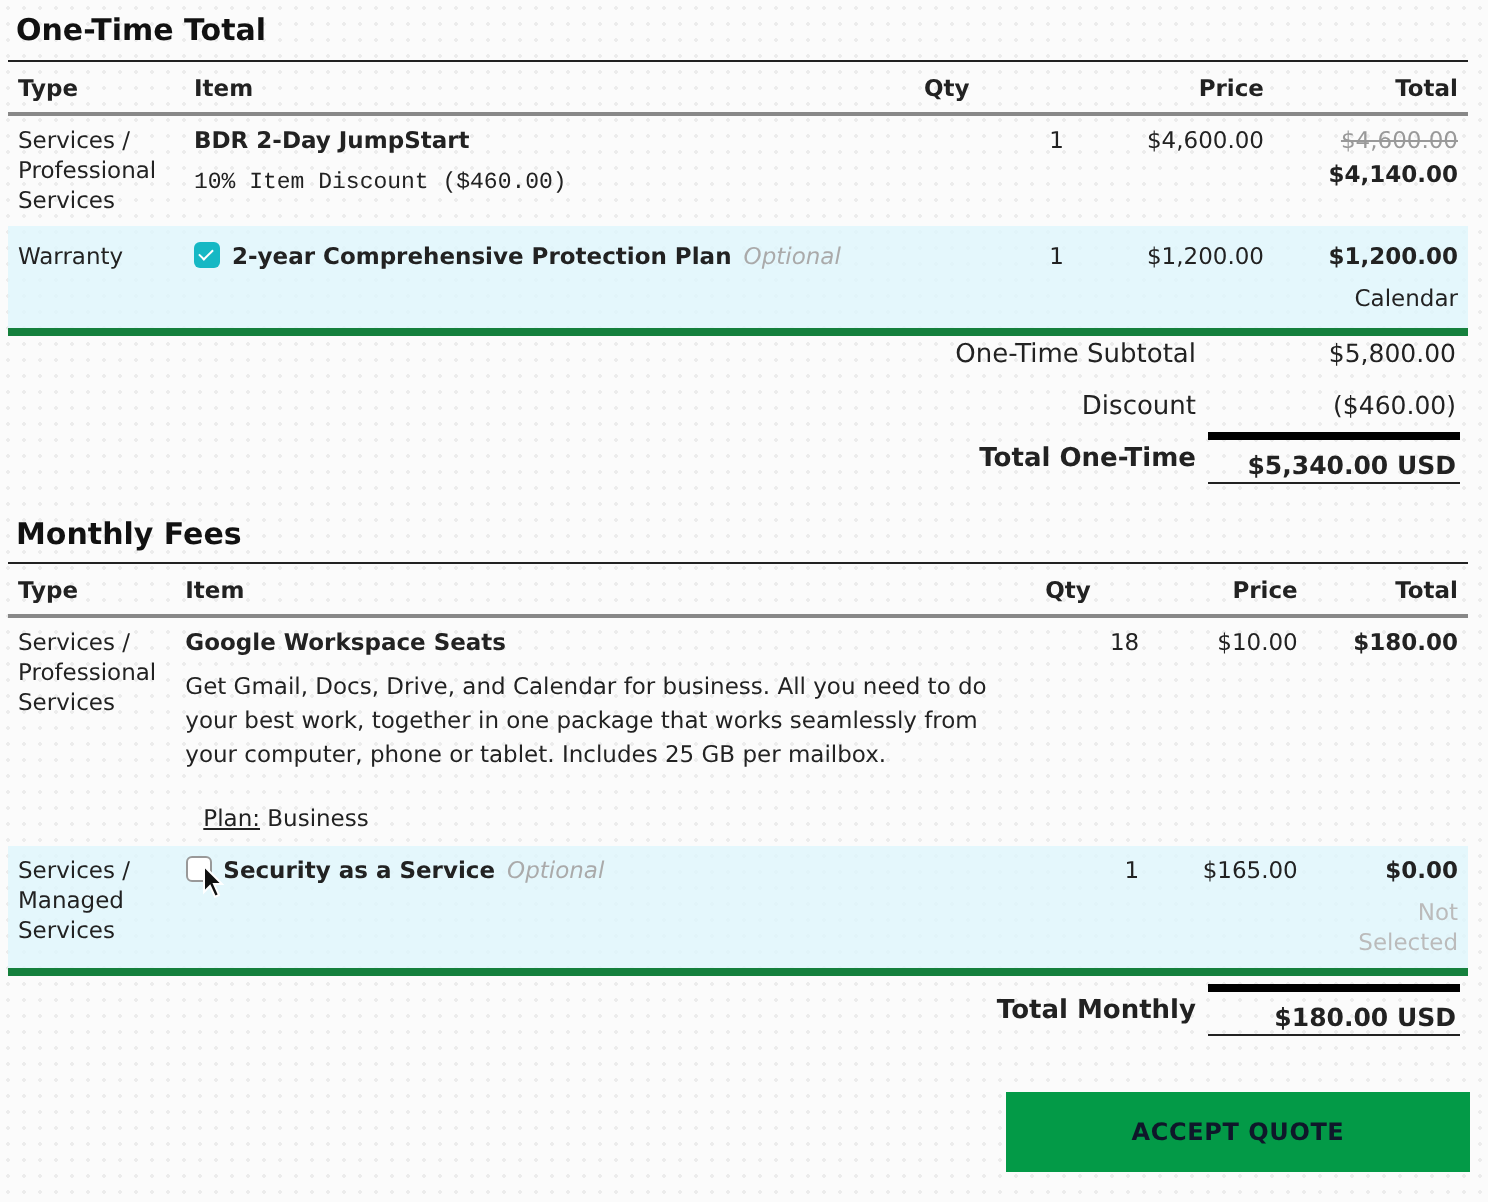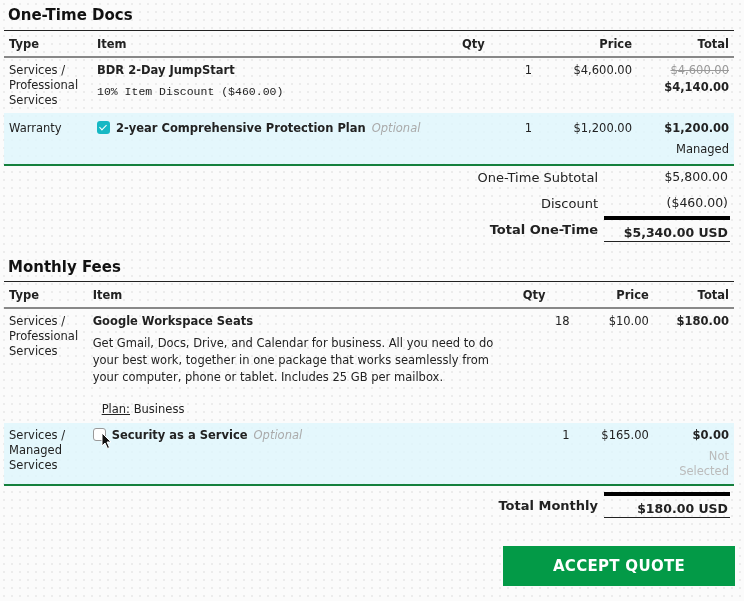--- a/index.html
+++ b/index.html
@@ -22,21 +22,21 @@
   table.fees th {
     font-weight: bold; font-size: 11.5px; text-align: left;
     padding: 6px 5px 5px 5px; border-top: 1px solid #222; border-bottom: 2px solid #888; margin-top: 21px;
   }
   table.fees td { vertical-align: top; padding: 5px 5px; line-height: 15px; }
   .c-type { width: 88px; }
   .c-qty { width: 80px; text-align: right; }
   .c-price { width: 100px; text-align: right !important; }
   .c-total { width: 97px; text-align: right !important; }
   tr.optional td { background: rgba(223,246,252,0.85); }
-  tr.last td { border-bottom: 2px solid #15803d; }
+  tr.last td { border-bottom: 4px solid #15803d; }
   .item-name { font-weight: bold; }
   .opt-label { font-style: italic; color: #aaa; font-weight: normal; margin-left: 6px; }
   .strike { text-decoration: line-through; color: #999; }
   .bold { font-weight: bold; }
   .sub { margin-top: 6px; font-family: Liberation Mono, monospace; }
   .muted { color: #bbb; }
   .desc { margin-top: 6px; line-height: 17px; width: 420px; }
   .plan { margin-top: 16px; margin-left: 9px; }
   .plan-label { text-decoration: underline; }
   .checkbox {
@@ -54,28 +54,28 @@
   }
   .summary { position: absolute; right: 14px; }
   .sum-row { display: flex; justify-content: flex-end; align-items: center; height: 26px; }
   .sum-label { text-align: right; padding-right: 6px; font-size: 13px; }
   .sum-val { width: 126px; text-align: right; font-size: 12.5px; padding-right: 2px; height: 26px; line-height: 26px; }
   .sum-row.total .sum-label, .sum-row.total .sum-val { font-weight: bold; }
   .bt { border-top: 4px solid #000000; }
   .bb { border-bottom: 1px solid #222; }
   .accept {
     position: absolute; left: 503px; top: 546px; width: 232px; height: 40px;
-    background: #039a47; color: #ffffff; font-weight: bold; font-size: 15px;
+    background: #039a47; color: #0f172a; font-weight: bold; font-size: 12px;
     border: none; letter-spacing: 0.3px; font-family: "DejaVu Sans", sans-serif;
   }
 </style>
 </head>
 <body>
 
-<div class="section-title" style="top:6px;">One-Time Docs</div>
+<div class="section-title" style="top:6px;">One-Time Total</div>
 
 <table class="fees" style="top:30px;">
   <thead>
     <tr>
       <th class="c-type">Type</th>
       <th>Item</th>
       <th class="c-qty">Qty</th>
       <th class="c-price">Price</th>
       <th class="c-total">Total</th>
     </tr>
@@ -96,21 +96,21 @@
     </tr>
     <tr class="optional last">
       <td class="c-type" style="padding-top:8px;">Warranty</td>
       <td style="padding-top:8px;">
         <span class="checkbox checked"></span><span class="item-name">2-year Comprehensive Protection Plan</span><span class="opt-label">Optional</span>
       </td>
       <td class="c-qty" style="padding-top:8px;">1</td>
       <td class="c-price" style="padding-top:8px;">$1,200.00</td>
       <td class="c-total" style="padding-top:8px;">
         <div class="bold">$1,200.00</div>
-        <div style="margin-top:6px;margin-bottom:2px;">Managed</div>
+        <div style="margin-top:6px;margin-bottom:2px;">Calendar</div>
       </td>
     </tr>
   </tbody>
 </table>
 
 <div class="summary" style="top:164px;">
   <div class="sum-row">
     <div class="sum-label">One-Time Subtotal</div>
     <div class="sum-val">$5,800.00</div>
   </div>

